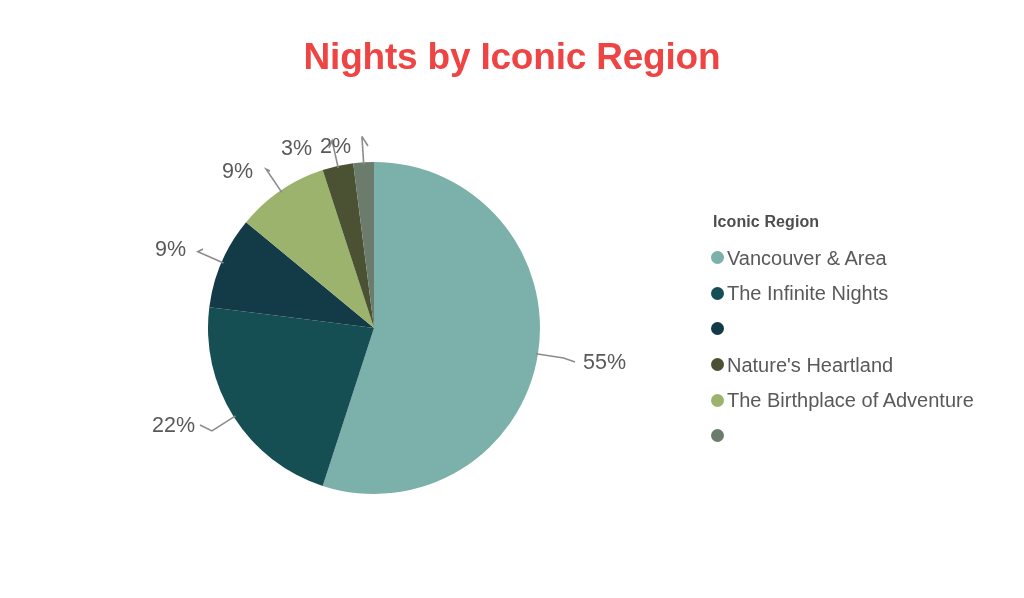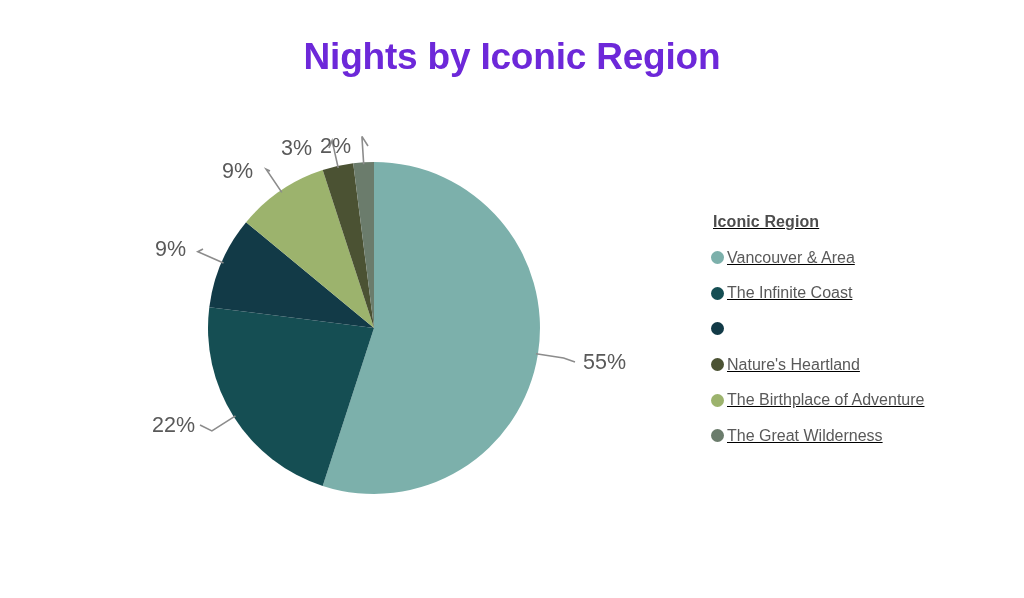--- a/index.html
+++ b/index.html
@@ -19,21 +19,21 @@
     inset: 0;
   }
   .chart-title {
     position: absolute;
     top: 36px;
     left: 0;
     width: 1024px;
     text-align: center;
     font-size: 37px;
     font-weight: bold;
-    color: #6d28d9;
+    color: #ef4444;
     letter-spacing: -0.2px;
   }
   svg.pie-svg {
     position: absolute;
     top: 0;
     left: 0;
   }
   .slice-label {
     font-family: "Liberation Sans", sans-serif;
     font-size: 21.5px;
@@ -42,21 +42,20 @@
   .leader {
     stroke: #8c8c8c;
     stroke-width: 1.6;
     fill: none;
   }
   .legend {
     position: absolute;
     left: 711px;
     top: 213px;
     width: 300px;
-    text-decoration: underline;
   }
   .legend-title {
     font-size: 16px;
     font-weight: bold;
     color: #4d4d4d;
     margin: 0 0 9px 2px;
     letter-spacing: 0.1px;
   }
   .legend-item {
     display: flex;
@@ -64,21 +63,21 @@
     height: 35.6px;
   }
   .legend-swatch {
     width: 13px;
     height: 13px;
     border-radius: 50%;
     flex: 0 0 auto;
     margin-right: 3px;
   }
   .legend-label {
-    font-size: 16px;
+    font-size: 20px;
     color: #595959;
     white-space: nowrap;
     line-height: 1;
   }
 </style>
 </head>
 <body>
 
 <div id="chart-root">
 
@@ -113,33 +112,32 @@
 
   <div class="legend">
     <div class="legend-title">Iconic Region</div>
     <div id="legend-items">
         <div class="legend-item">
           <span class="legend-swatch" style="background: rgb(124, 176, 171);"></span>
           <span class="legend-label">Vancouver &amp; Area</span>
         </div>
         <div class="legend-item">
           <span class="legend-swatch" style="background: rgb(21, 78, 83);"></span>
-          <span class="legend-label">The Infinite Coast</span>
+          <span class="legend-label">The Infinite Nights</span>
         </div>
         <div class="legend-item">
           <span class="legend-swatch" style="background: rgb(18, 58, 71);"></span>
         </div>
         <div class="legend-item">
           <span class="legend-swatch" style="background: rgb(75, 82, 51);"></span>
           <span class="legend-label">Nature's Heartland</span>
         </div>
         <div class="legend-item">
           <span class="legend-swatch" style="background: rgb(156, 179, 109);"></span>
           <span class="legend-label">The Birthplace of Adventure</span>
         </div>
         <div class="legend-item">
           <span class="legend-swatch" style="background: rgb(107, 124, 108);"></span>
-          <span class="legend-label">The Great Wilderness</span>
         </div>
       </div>
   </div>
 
 </div>
 
 </body></html>

